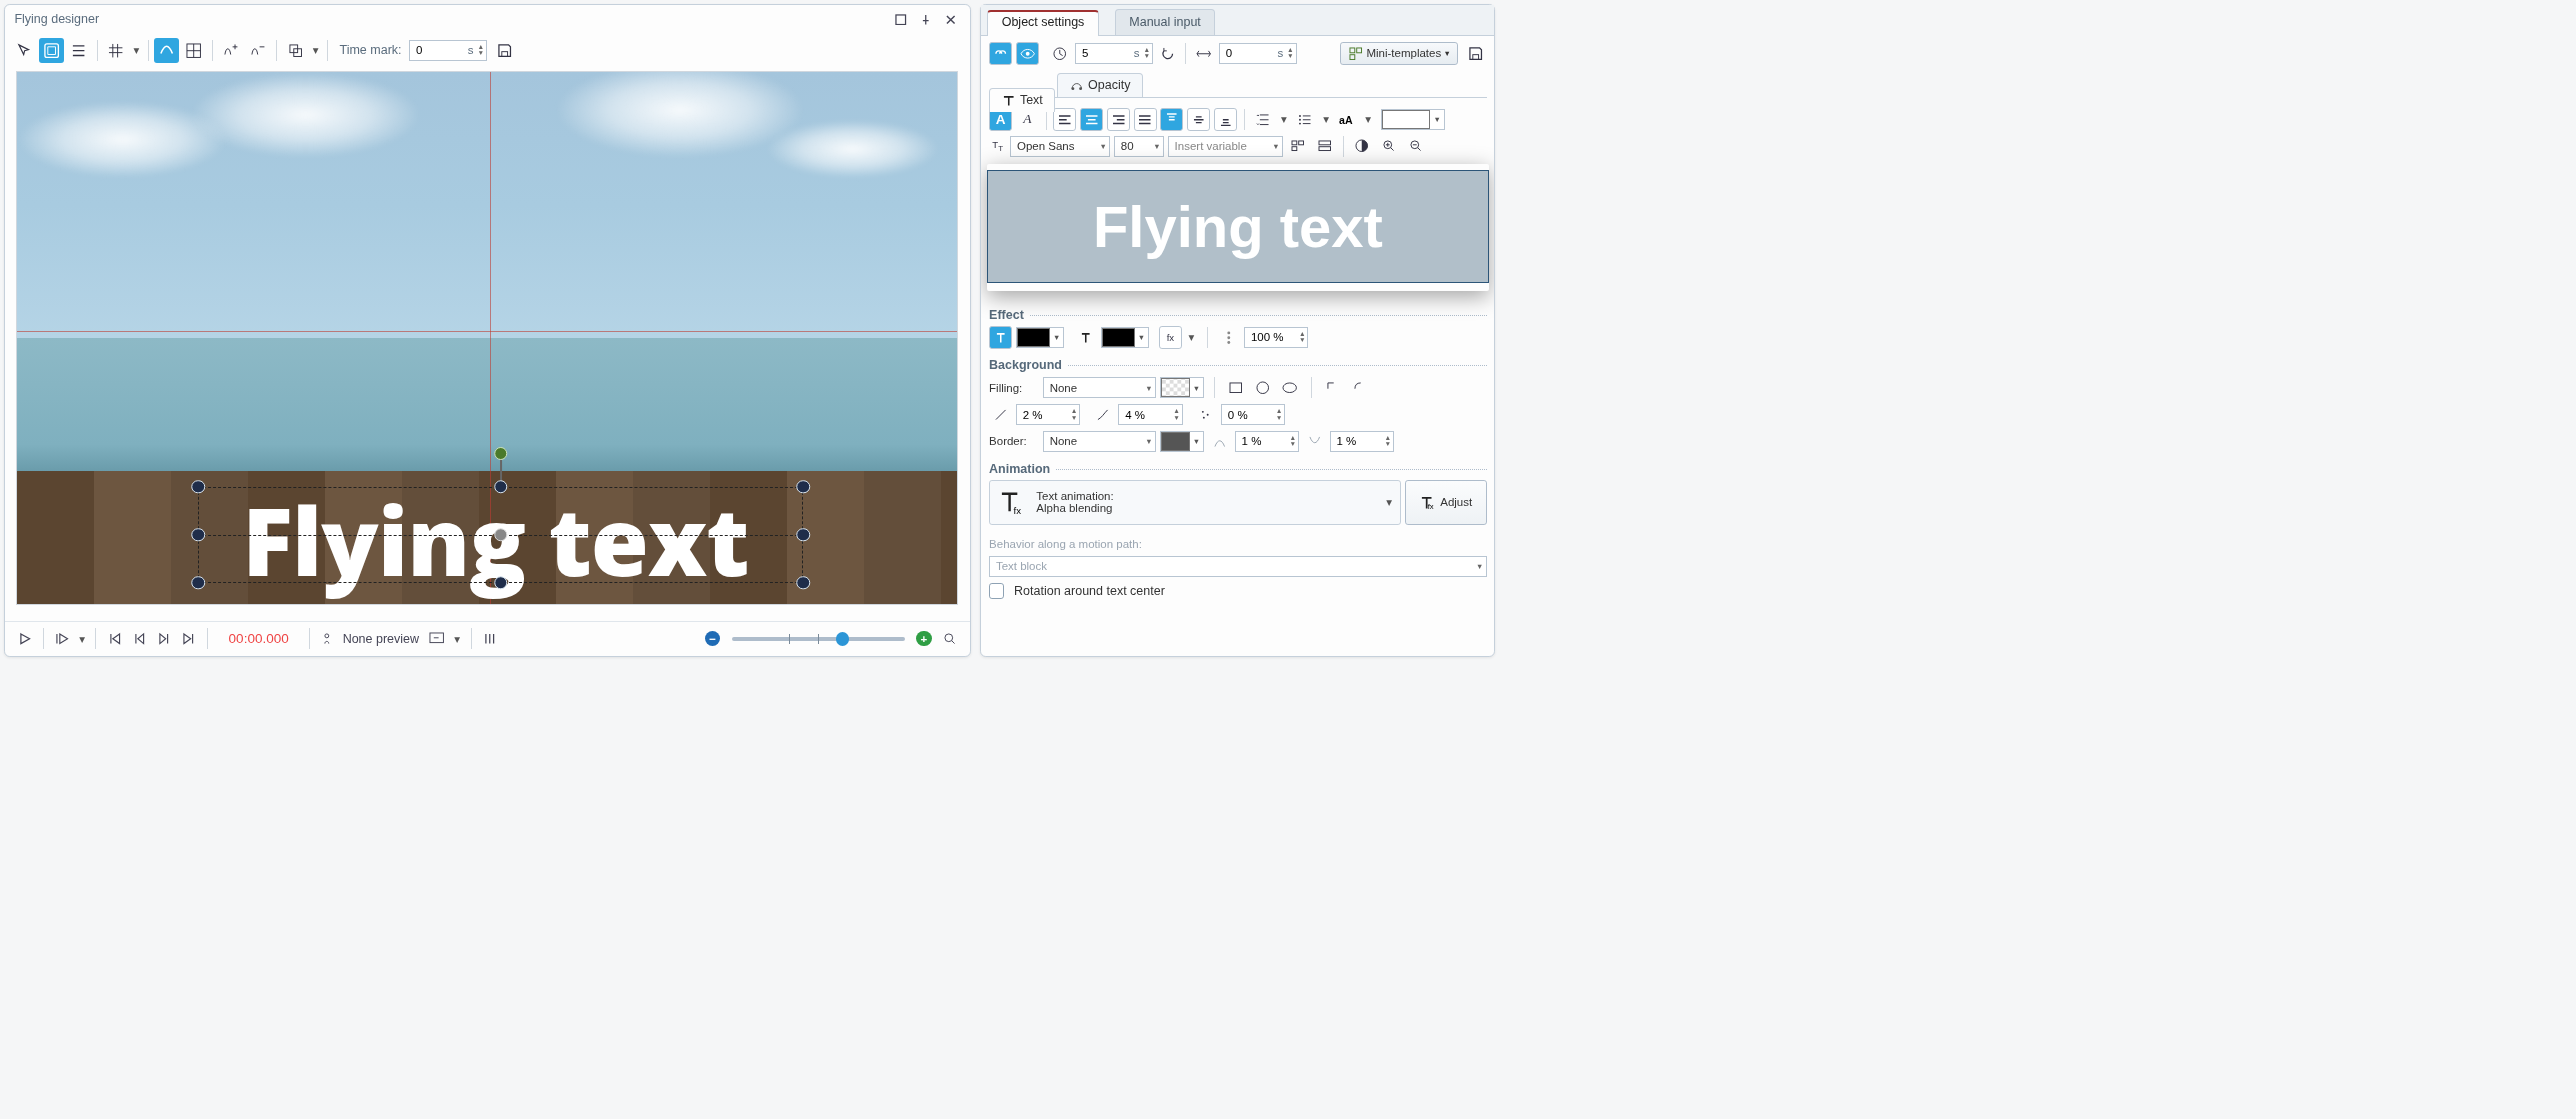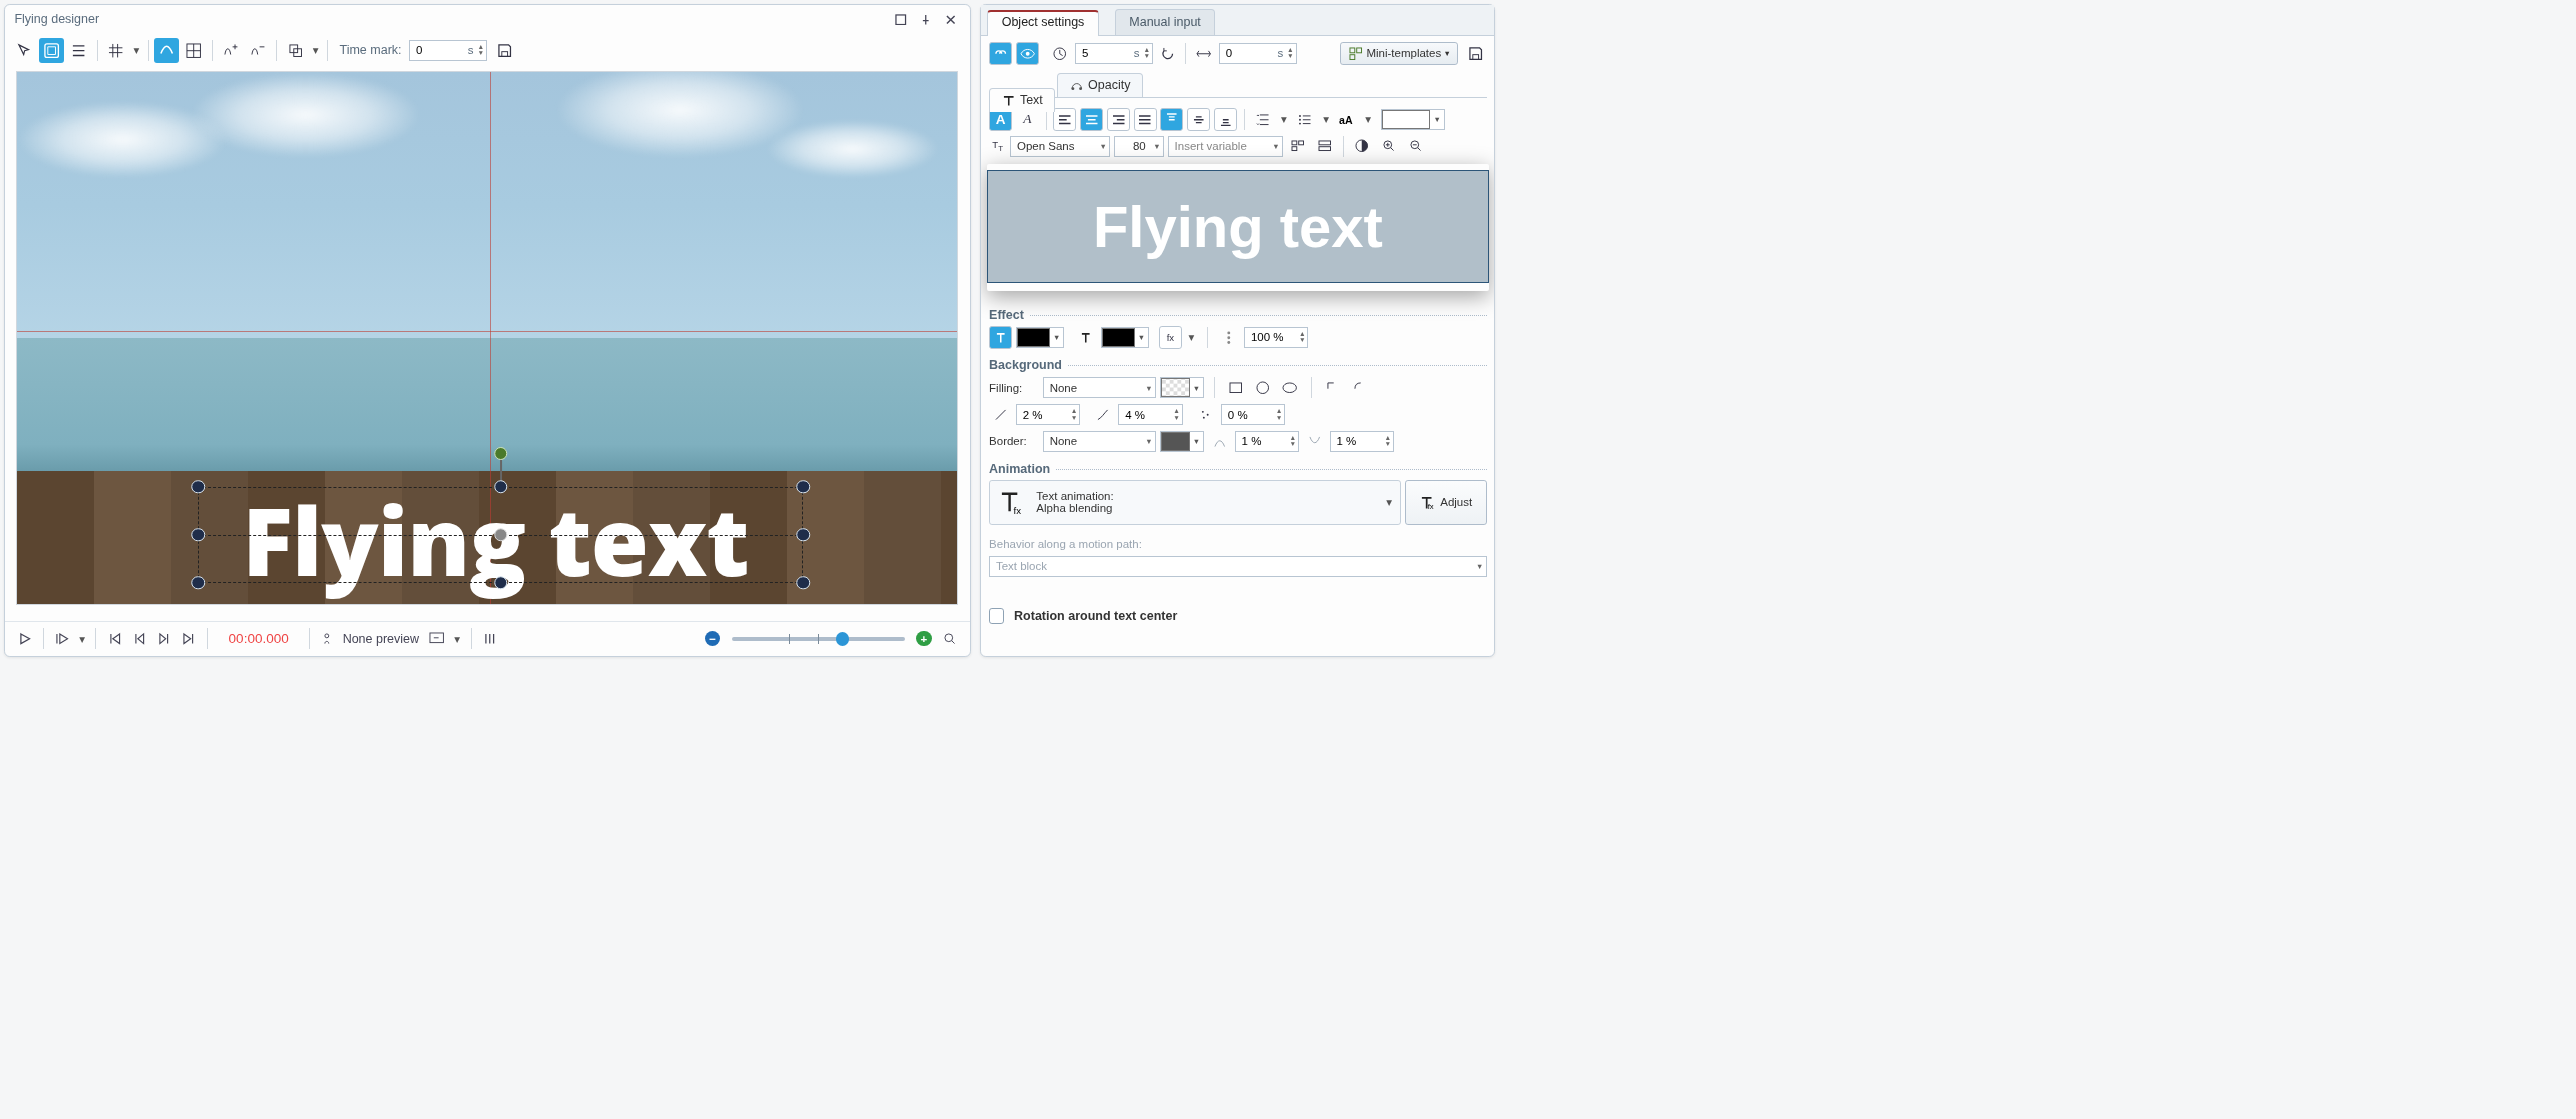--- a/index.html
+++ b/index.html
@@ -450,21 +450,21 @@
         </div>
       </div>
 
       <div class="row">
         <div class="icon-btn" style="width:17.3px;">
             <span style="font-size:9.6px;">T<sub>T</sub></span>
           </div>
         <div class="select" style="width:100px;">
             <span>Open Sans</span>
           </div>
-        <div class="select" style="width:50px;justify-content:flex-end;">
+        <div class="select" style="width:50px;">
             <span>80</span>
           </div>
         <div class="select" style="width:115px;color:#888;">
             <span>Insert variable</span>
           </div>
         <div class="icon-btn">
             <svg width="13.5" height="11.5" viewBox="0 0 14 12">
               <rect x="1" y="1" width="5" height="4" fill="none" stroke="currentColor"></rect>
               <rect x="8" y="1" width="5" height="4" fill="none" stroke="currentColor"></rect>
               <rect x="1" y="7" width="5" height="4" fill="none" stroke="currentColor"></rect>
@@ -676,20 +676,20 @@
               <path d="M3 3h10M8 3v11" stroke="#222" stroke-width="1.8"></path>
               <text x="9" y="15" font-size="8">fx</text>
             </svg>
           <span>Adjust</span>
         </div>
       </div>
       <div class="disabled" style="margin-top:9.6px;font-size:11.5px;">Behavior along a motion path:</div>
       <div class="select disabled" style="width:100%;margin-top:1.9px;">
           <span>Text block</span>
         </div>
-      <div class="row" style="margin-top:28px;font-weight:bold;">
+      <div class="row" style="margin-top:3px;">
         <span class="check"></span>
         <span style="font-size:12.5px;">Rotation around text center</span>
       </div>
     </div>
   </div>
 </div>
 
 
 </body></html>

